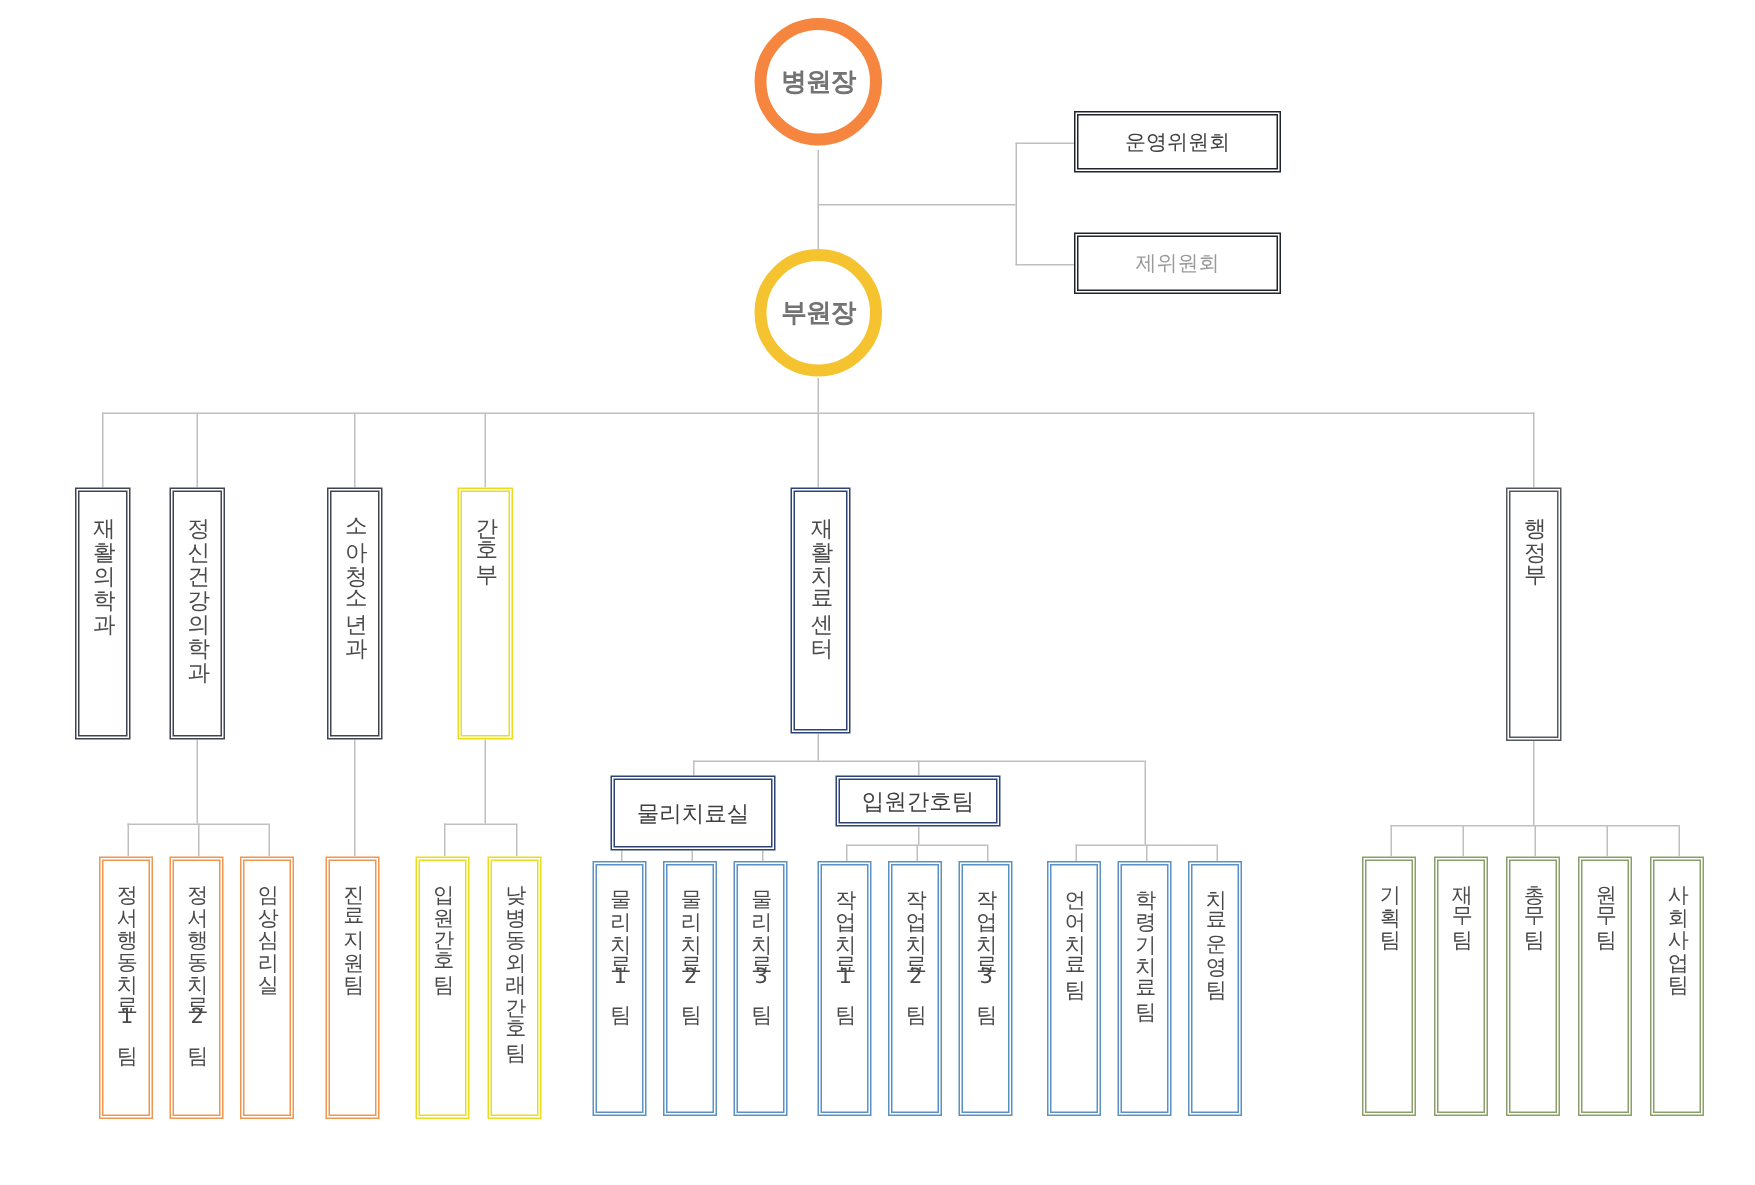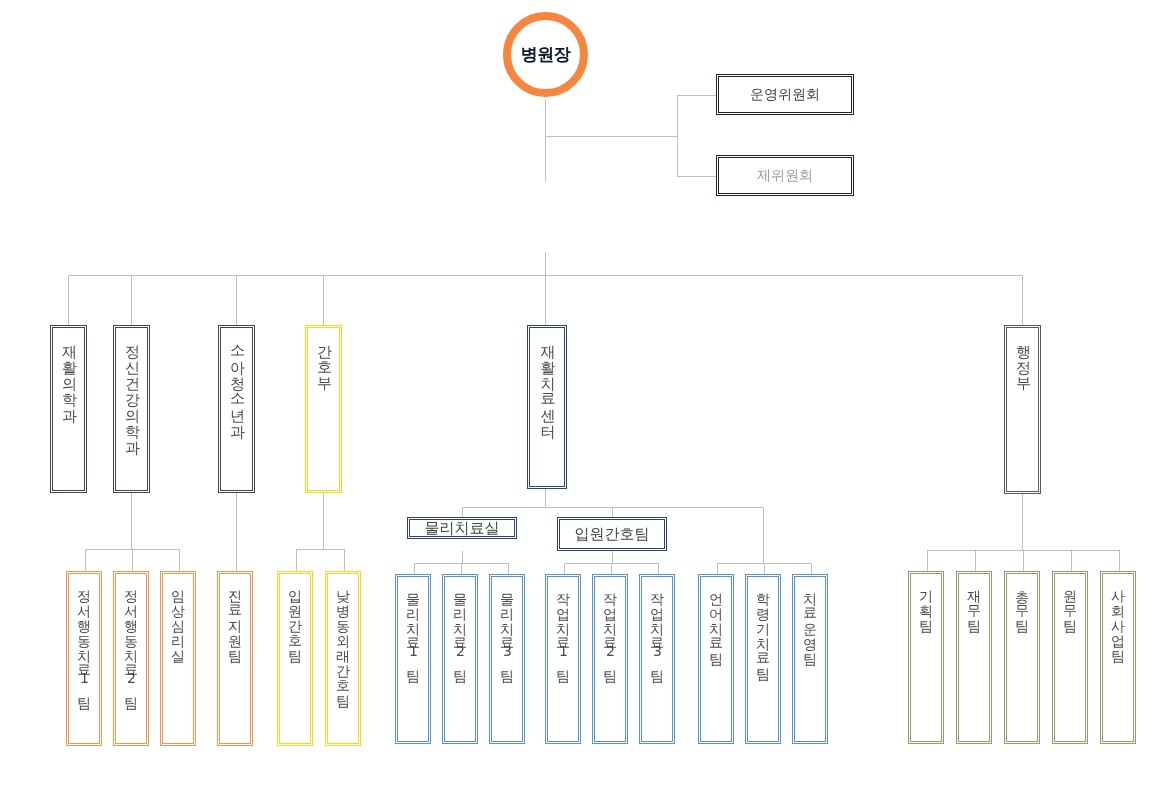--- a/index.html
+++ b/index.html
@@ -23,21 +23,21 @@
   
   .circle{
     position:absolute;
     border-radius:50%;
     background:#ffffff;
     display:flex;
     align-items:center;
     justify-content:center;
     box-sizing:border-box;
     font-weight:bold;
-    color:#0f172a;
+    color:#737373;
     letter-spacing:-0.5px;
   }
 
   
   .hbox{
     position:absolute;
     box-sizing:border-box;
     background:#ffffff;
     display:flex;
     align-items:center;
@@ -131,20 +131,23 @@
   <div class="ln v" style="left:927px;top:550px;height:21px;"></div>
   <div class="ln v" style="left:975px;top:550px;height:21px;"></div>
   <div class="ln v" style="left:1023px;top:550px;height:21px;"></div>
   <div class="ln v" style="left:1071px;top:550px;height:21px;"></div>
   <div class="ln v" style="left:1119px;top:550px;height:21px;"></div>
 
   <div class="circle" style="left:503px;top:12px;width:85px;height:85px;border:8px solid #f5853f;font-size:17px;">
     <span>병원장</span>
   </div>
 
+  <div class="circle" style="left:503px;top:166px;width:85px;height:85px;border:8px solid #f5c330;font-size:17px;">
+    <span>부원장</span>
+  </div>
 
   <div class="hbox dbl" style="left:716px;top:155px;width:138px;height:41px;border-color:#20242c;font-size:14px;color:#9a9a9a;">
     <span>제위원회</span>
   </div>
 
   <div class="hbox dbl" style="left:716px;top:74px;width:138px;height:41px;border-color:#20242c;font-size:14px;">
     <span>운영위원회</span>
   </div>
 
   <div class="vbox dbl" style="left:50px;top:325px;width:37px;height:168px;border-color:#3f4450;">
@@ -164,21 +167,21 @@
   </div>
 
   <div class="vbox dbl" style="left:527px;top:325px;width:40px;height:164px;border-color:#2e4374;">
     <span class="vtext" style="font-size:15px;">재활치료센터</span>
   </div>
 
   <div class="vbox dbl" style="left:1004px;top:325px;width:37px;height:169px;border-color:#55585e;">
     <span class="vtext" style="font-size:15px;">행정부</span>
   </div>
 
-  <div class="hbox dbl" style="left:407px;top:517px;width:110px;height:22px;border-color:#2e4374;font-size:15px;">
+  <div class="hbox dbl" style="left:407px;top:517px;width:110px;height:50px;border-color:#2e4374;font-size:15px;">
     <span>물리치료실</span>
   </div>
 
   <div class="hbox dbl" style="left:557px;top:517px;width:110px;height:34px;border-color:#2e4374;font-size:15px;">
     <span>입원간호팀</span>
   </div>
 
   <div class="vbox dbl" style="left:66px;top:571px;width:36px;height:175px;border-color:#ef9650;">
     <span class="vtext" style="font-size:14px;">정서행동치료1팀</span>
   </div>

